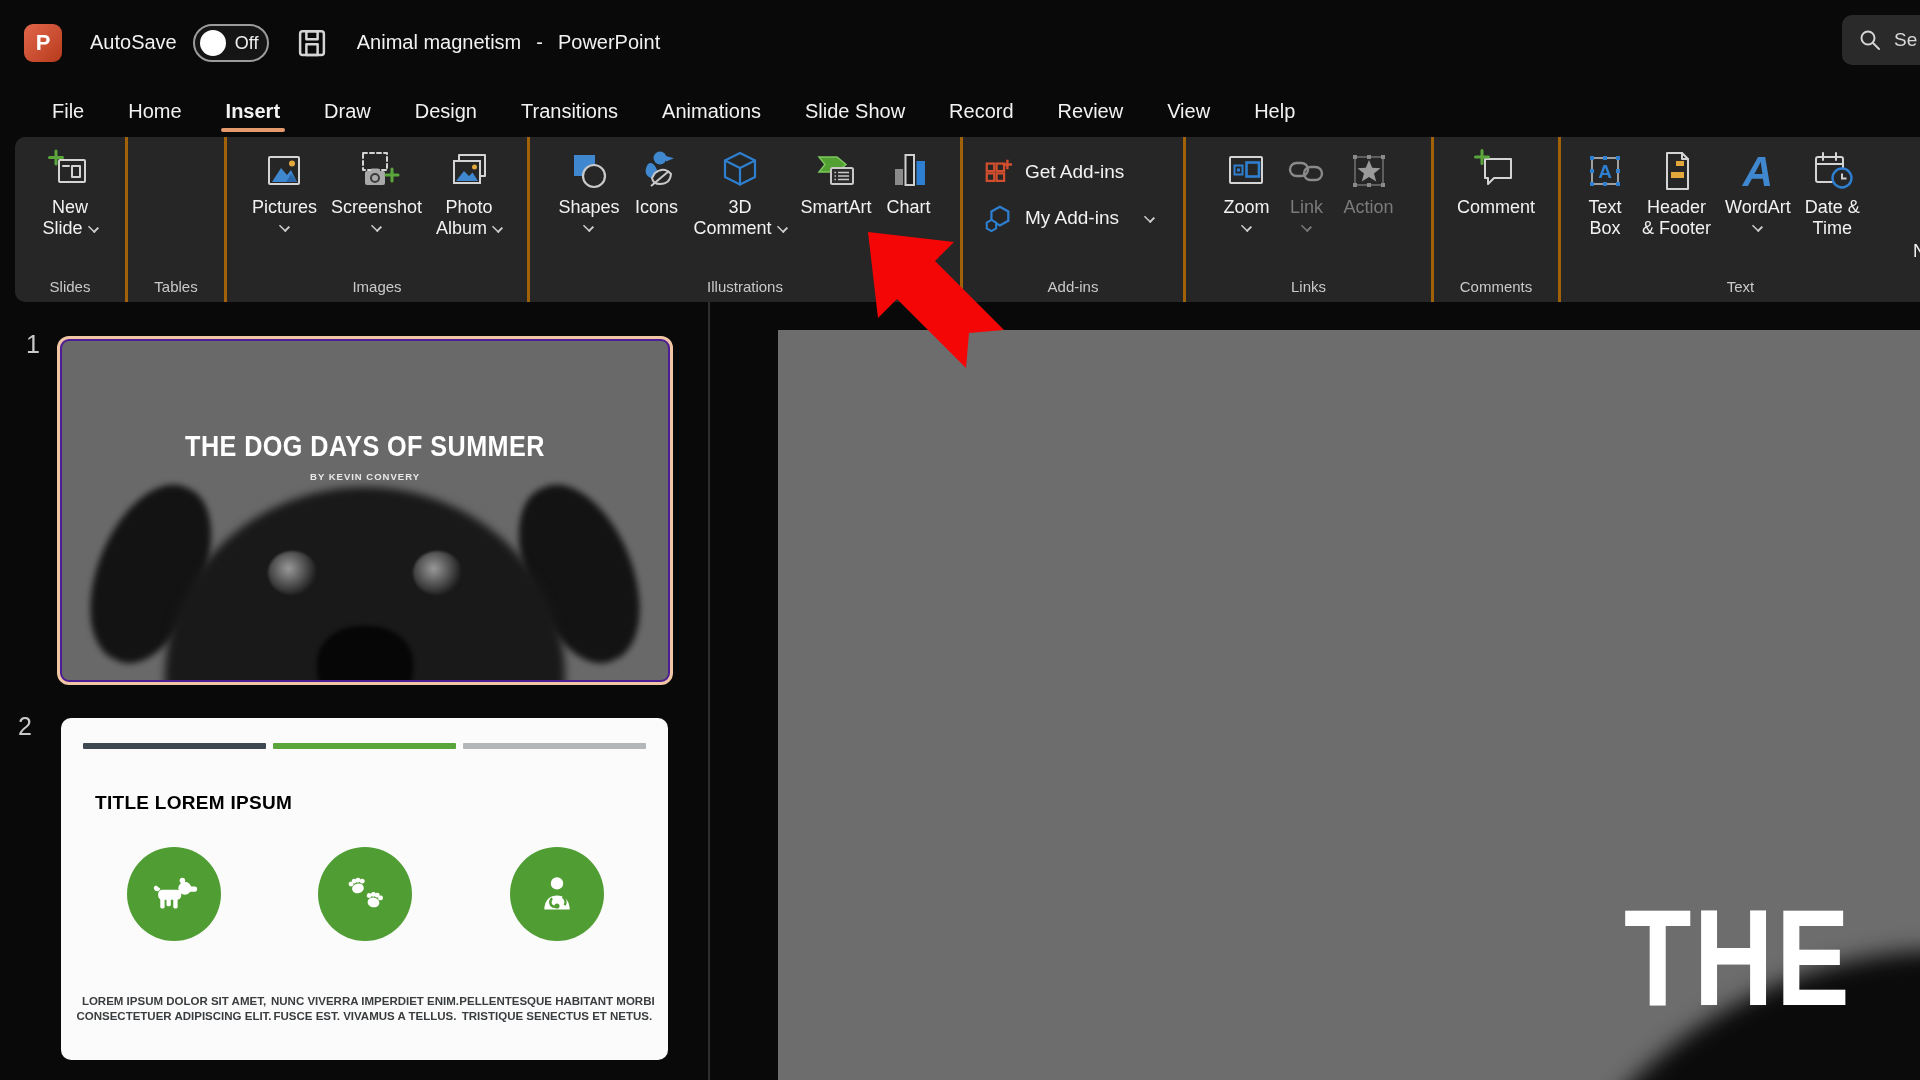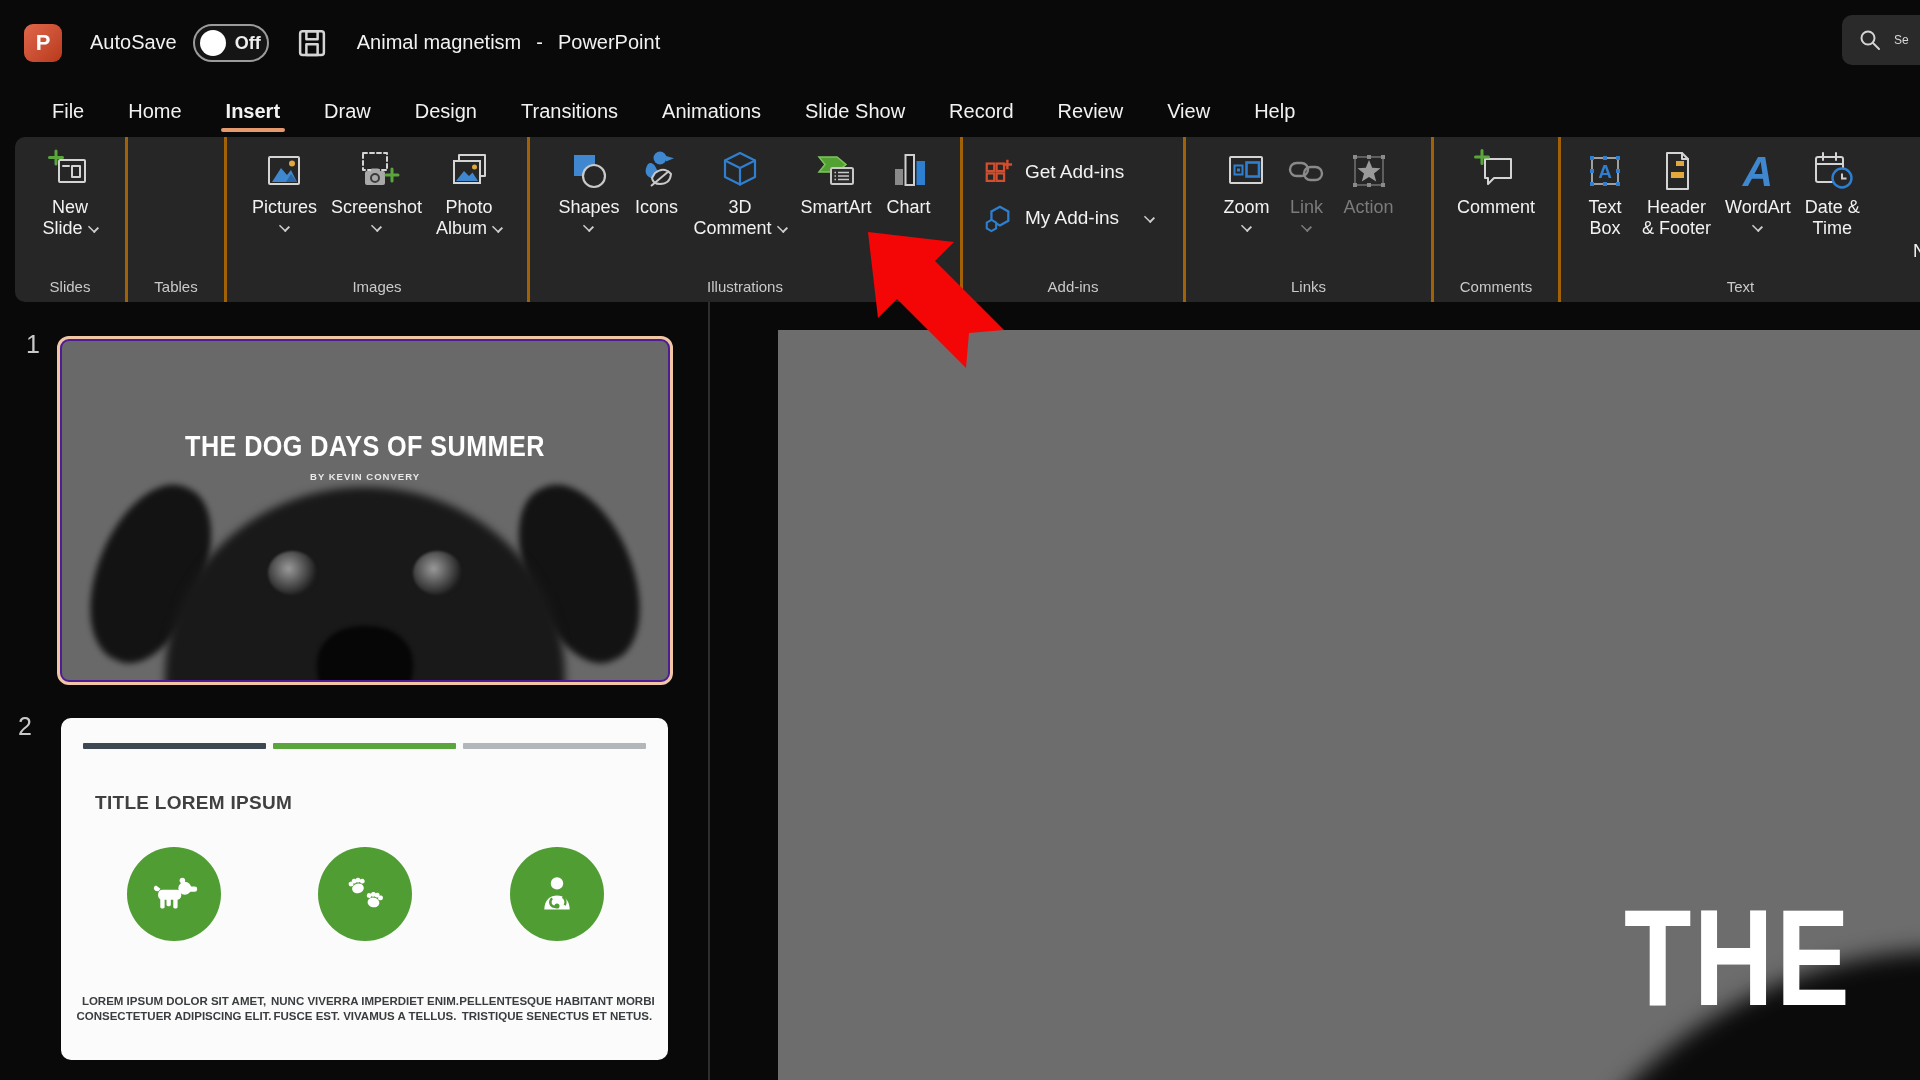--- a/index.html
+++ b/index.html
@@ -6,28 +6,28 @@
   html,body { width:1920px; height:1080px; overflow:hidden; }
   body { background:#090909; font-family:"Liberation Sans", sans-serif; position:relative; }
 
   
   .titlebar { position:absolute; left:0; top:0; width:1920px; height:85px; display:flex; align-items:center; }
   .pp-logo { margin-left:24px; width:38px; height:38px; border-radius:9px;
              background:linear-gradient(135deg,#e2674a,#b73a1d); display:flex; align-items:center; justify-content:center;
              color:#fff; font-weight:bold; font-size:22px; }
   .autosave-label { margin-left:28px; font-size:20px; color:#f1f1f1; }
   .toggle { margin-left:16px; width:76px; height:38px; border:2px solid #9b9b9b; border-radius:19px; background:#151515;
-            display:flex; align-items:center; position:relative;font-weight:bold; }
+            display:flex; align-items:center; position:relative; }
   .toggle-knob { position:absolute; left:5px; top:4px; width:26px; height:26px; border-radius:50%; background:#fff; }
   .toggle-state { position:absolute; left:40px; top:7px; font-size:18px; color:#efefef; }
   .save-btn { margin-left:28px; display:flex; align-items:center; }
   .doc-title { margin-left:30px; font-size:20px; color:#f1f1f1; display:flex; gap:15px; align-items:center; }
   .searchbox { position:absolute; right:0; top:15px; width:78px; height:50px; background:#2a2a2a;
                border-radius:10px 0 0 10px; display:flex; align-items:center; padding-left:16px; gap:12px;
-               font-size:12px; color:#d8d8d8; overflow:hidden; }
+               font-size:19px; color:#d8d8d8; overflow:hidden; }
 
   
   .tabrow { position:absolute; left:0; top:85px; width:1920px; height:52px; display:flex; padding-left:30px; }
   .tab { display:flex; align-items:center; padding:0 22px; font-size:20px; color:#f2f2f2; position:relative; cursor:default; }
   .tab.active { font-weight:bold; }
   .tab-underline { position:absolute; left:17px; right:17px; bottom:5px; height:4px; border-radius:2px; background:#e59a6d; }
 
   
   .ribbon { position:absolute; left:15px; top:137px; width:1905px; height:165px; background:#262626; border-radius:10px 0 0 10px; }
   .rgroup { position:absolute; top:0; height:100%; border-right:3px solid #a16207; }
@@ -79,21 +79,21 @@
                background:radial-gradient(circle at 42% 40%, #9a9a9a, #1c1c1c 72%); border-radius:50%; filter:blur(1px); }
   .dog-nose { position:absolute; left:42%; top:84%; width:16%; height:24%; background:#060606; border-radius:45%; filter:blur(2px); }
   .s1title { position:absolute; left:0; right:0; top:88px; text-align:center; color:#fff; font-weight:bold;
              font-size:30px; letter-spacing:.5px; transform:scaleX(.84); z-index:5; }
   .s1sub { position:absolute; left:0; right:0; top:130px; text-align:center; color:#e9e9e9; font-weight:bold;
            font-size:9.5px; letter-spacing:1px; z-index:5; }
 
   .thumb2 { position:absolute; left:61px; top:718px; width:607px; height:342px; background:#fbfbfb; border-radius:10px; overflow:hidden; }
   .bars { position:absolute; left:22px; top:25px; width:563px; height:6px; display:flex; gap:7px; }
   .bar { flex:1; border-radius:1px; }
-  .s2title { position:absolute; left:34px; top:74px; font-size:19px; font-weight:bold; color:#404040; letter-spacing:.3px;text-align:center; }
+  .s2title { position:absolute; left:34px; top:74px; font-size:19px; font-weight:bold; color:#000000; letter-spacing:.3px;text-align:center; }
   .gcircle { position:absolute; top:129px; width:94px; height:94px; border-radius:50%; background:#4f9d33;
              display:flex; align-items:center; justify-content:center; }
   .gc1 { left:66px; } .gc2 { left:257px; } .gc3 { left:449px; }
   .cap { position:absolute; top:276px; width:220px; text-align:center; font-size:11.5px; font-weight:bold;
          color:#3a3d3f; line-height:15px; }
   .cap1 { left:3px;text-align:center; } .cap2 { left:194px; } .cap3 { left:386px; }
 
   .splitter { position:absolute; left:708px; top:302px; width:2px; bottom:0; background:#2e2e2e; }
 
   

